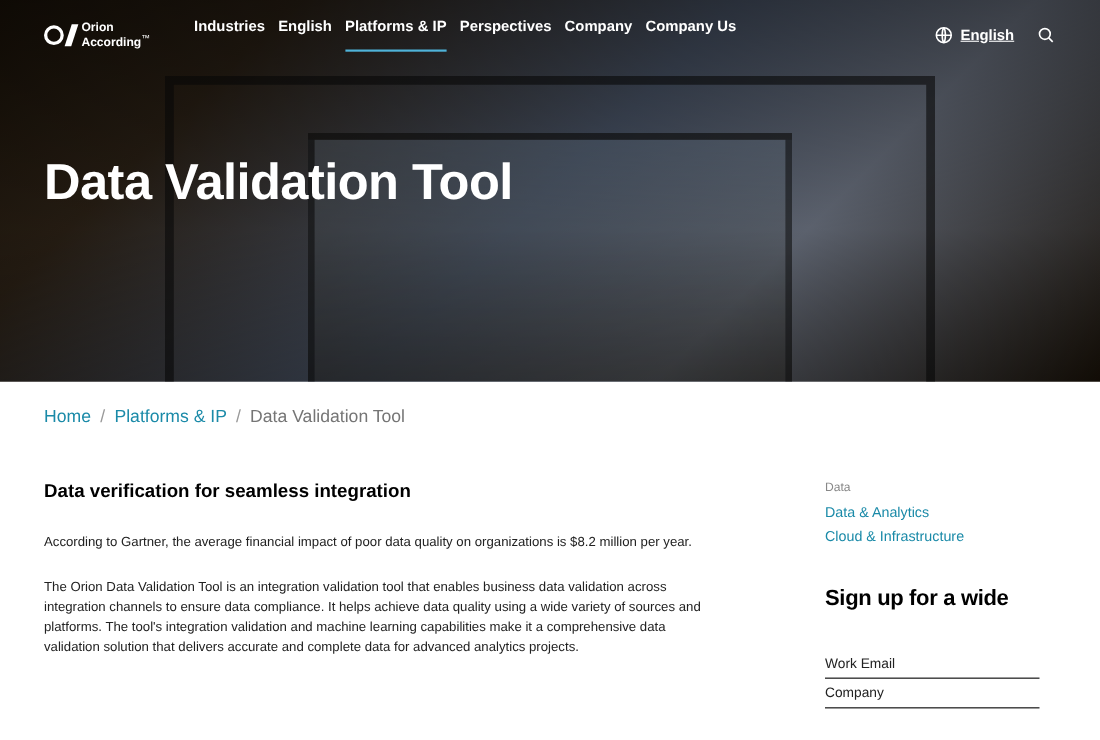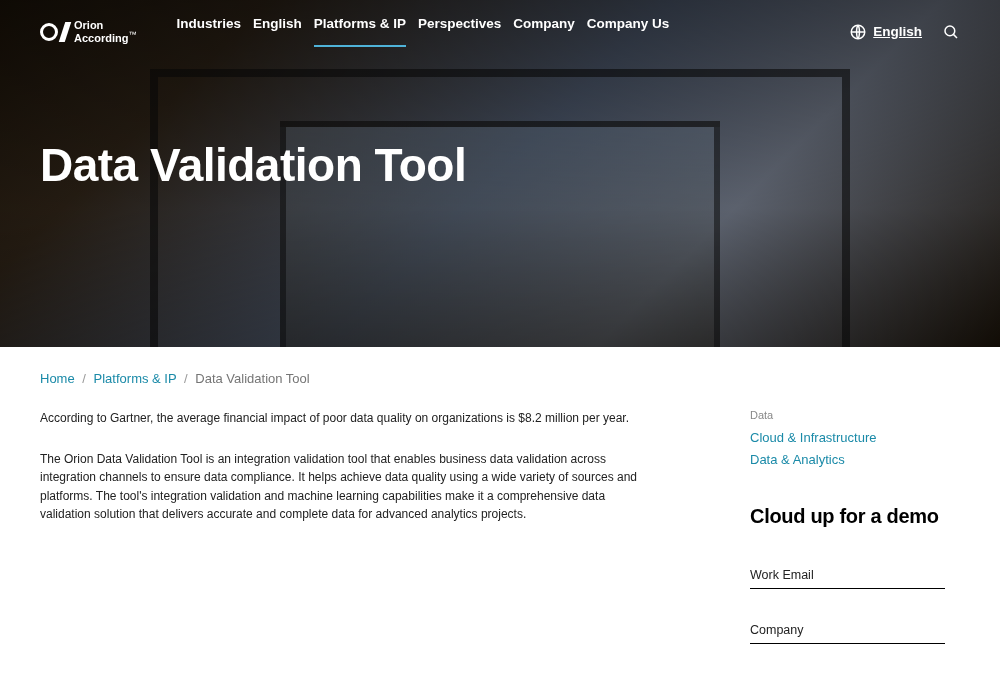--- a/index.html
+++ b/index.html
@@ -111,23 +111,23 @@
   color: #fff;
   font-size: 46px;
   font-weight: 700;
   letter-spacing: -0.5px;
   z-index: 5;
 }
 .content {
   padding: 24px 40px 40px 40px;
 }
 .breadcrumb {
-  font-size: 13px;
+  font-size: 16px;
   color: #757575;
-  margin-bottom: 23px;
+  margin-bottom: 48px;
 }
 .breadcrumb a { color: #1a8aa8; text-decoration: none; }
 .breadcrumb .sep { color: #999; margin: 0 4px; }
 .cols {
   display: flex;
   gap: 110px;
 }
 .main-col { flex: 1; max-width: 600px; }
 .side-col { width: 195px; }
 .subheading {
@@ -163,21 +163,20 @@
 }
 .field {
   display: block;
   width: 100%;
   border: none;
   border-bottom: 1px solid #000;
   padding: 6px 0;
   font-size: 12.5px;
   font-family: inherit;
   outline: none;
-  margin-bottom: 28px;
   background: transparent;
 }
 .field::placeholder { color: #222; }
 </style>
 </head>
 <body>
 
 <div class="hero">
   <div class="hero-struct"></div>
   <div class="hero-overlay"></div>
@@ -225,27 +224,28 @@
   <nav class="breadcrumb">
     <a>Home</a>
     <span class="sep">/</span>
     <a>Platforms &amp; IP</a>
     <span class="sep">/</span>
     <span>Data Validation Tool</span>
   </nav>
 
   <div class="cols">
     <article class="main-col">
+      <h2 class="subheading">Data verification for seamless integration</h2>
       <p class="para">According to Gartner, the average financial impact of poor data quality on organizations is $8.2 million per year.</p>
       <p class="para">The Orion Data Validation Tool is an integration validation tool that enables business data validation across integration channels to ensure data compliance. It helps achieve data quality using a wide variety of sources and platforms. The tool's integration validation and machine learning capabilities make it a comprehensive data validation solution that delivers accurate and complete data for advanced analytics projects.</p>
     </article>
 
     <aside class="side-col">
       <div class="coi-label">Data</div>
+      <a class="coi-link">Data &amp; Analytics</a>
       <a class="coi-link">Cloud &amp; Infrastructure</a>
-      <a class="coi-link">Data &amp; Analytics</a>
-
-      <h3 class="demo-heading">Cloud up for a demo</h3>
+
+      <h3 class="demo-heading">Sign up for a wide</h3>
       <input class="field" type="email" placeholder="Work Email" style="">
       <input class="field" type="text" placeholder="Company" style="">
     </aside>
   </div>
 </div>
 
 </body></html>

